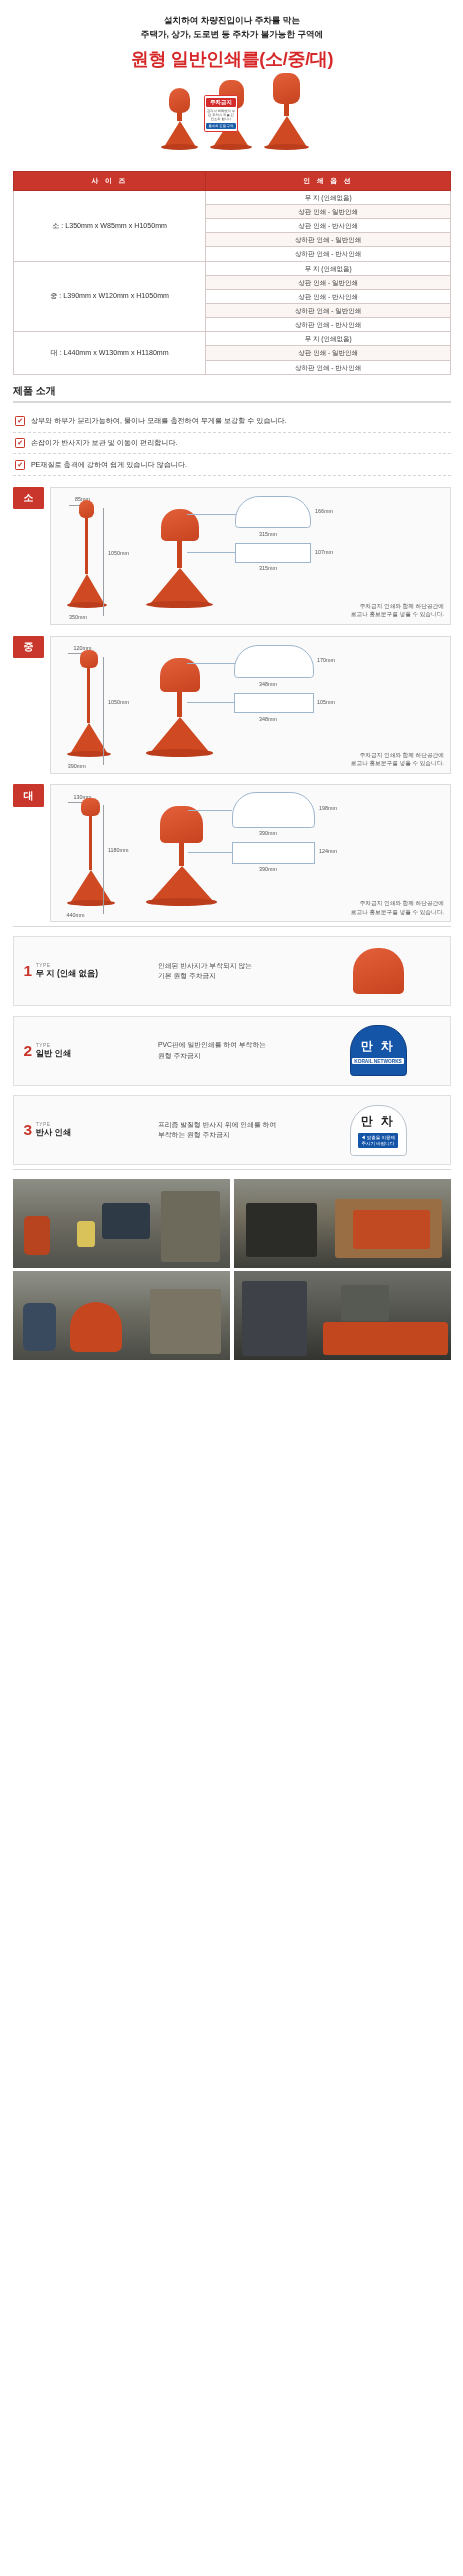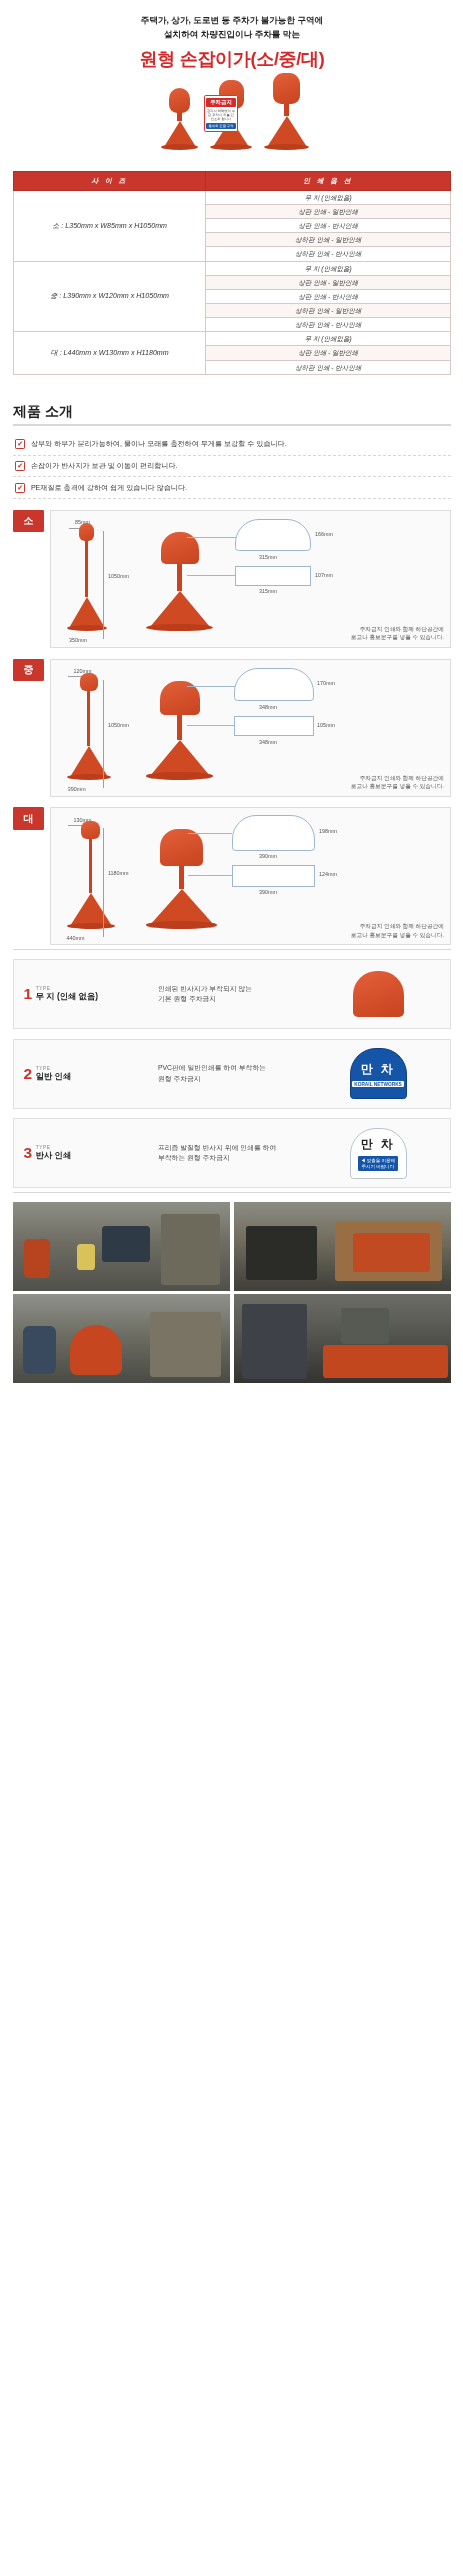--- a/index.html
+++ b/index.html
@@ -56,37 +56,36 @@
   }
   .signbox .s2 { font-size:3.3px; color:#333; line-height:1.35; padding:1.2px 0.6px; }
   .signbox .s3 {
     background:#1b5faa; color:#fff; font-size:3.3px; padding:1.2px 0; border-radius:1.2px;
   }
 
   
   .spec-table {
     width:438px; margin:9.5px auto 0; border-collapse:collapse;
     font-size:6.8px;
-    font-style:italic;
   }
   .spec-table th {
     background:#c9372c; color:#fff; font-weight:bold; padding:4.2px 2.4px;
     border:0.6px solid #b32e24; text-align:center; letter-spacing:2.4px;
   }
   .spec-table td {
     border:0.6px solid #d8c9c9; padding:3px 4.8px; text-align:center;
     color:#333; background:#fff;
   }
   .spec-table td.size-cell { width:44%; font-size:7.1px; }
   .spec-table tr.alt td { background:#fbf5f4; }
   .spec-table td.opt { text-align:center; font-size:6.5px; line-height:1.1; }
 
   
   .sec-head {
-    width:438px; margin:28px auto 0; font-size:14px; font-weight:bold; color:#222;
+    width:438px; margin:9px auto 0; font-size:10px; font-weight:bold; color:#222;
   }
   .sec-rule { width:438px; margin:3.6px auto 0; height:1.2px; background:#d8d8d8; }
 
   
   .features { width:438px; margin:8.3px auto 0; }
   .feature {
     display:flex; align-items:center; gap:6px; border-bottom:0.6px dashed #d7d7d7;
     padding:5.4px 2.4px;
   }
   .feature:last-child { border-bottom:0.6px dashed #d7d7d7; }
@@ -190,24 +189,24 @@
   .p4 { background:linear-gradient(180deg,#6b6d66 0%,#575852 40%,#33342f 100%); }
   .blob { position:absolute; border-radius:50%; }
 </style>
 </head>
 <body>
 
 <div class="page">
 
   <div class="hero">
     <div class="hero-sub">
+      <div>설치하여 차량진입이나 주차를 막는</div>
       <div>주택가, 상가, 도로변 등 주차가 불가능한 구역에</div>
-      <div>설치하여 차량진입이나 주차를 막는</div>
-    </div>
-    <div class="hero-title">원형 손잡이가(소/중/대)</div>
+    </div>
+    <div class="hero-title">원형 일반인쇄를(소/중/대)</div>
 
     <div class="hero-img-wrap">
       <div class="cone" style="left:27px;">
         <div class="head"></div>
         <div class="neck" style="height:8.3px;"></div>
         <div class="base"></div>
         <div class="disc"></div>
       </div>
       <div class="cone" style="left:76px;">
         <div class="head" style="width:25px;height:28.5px;"></div>

